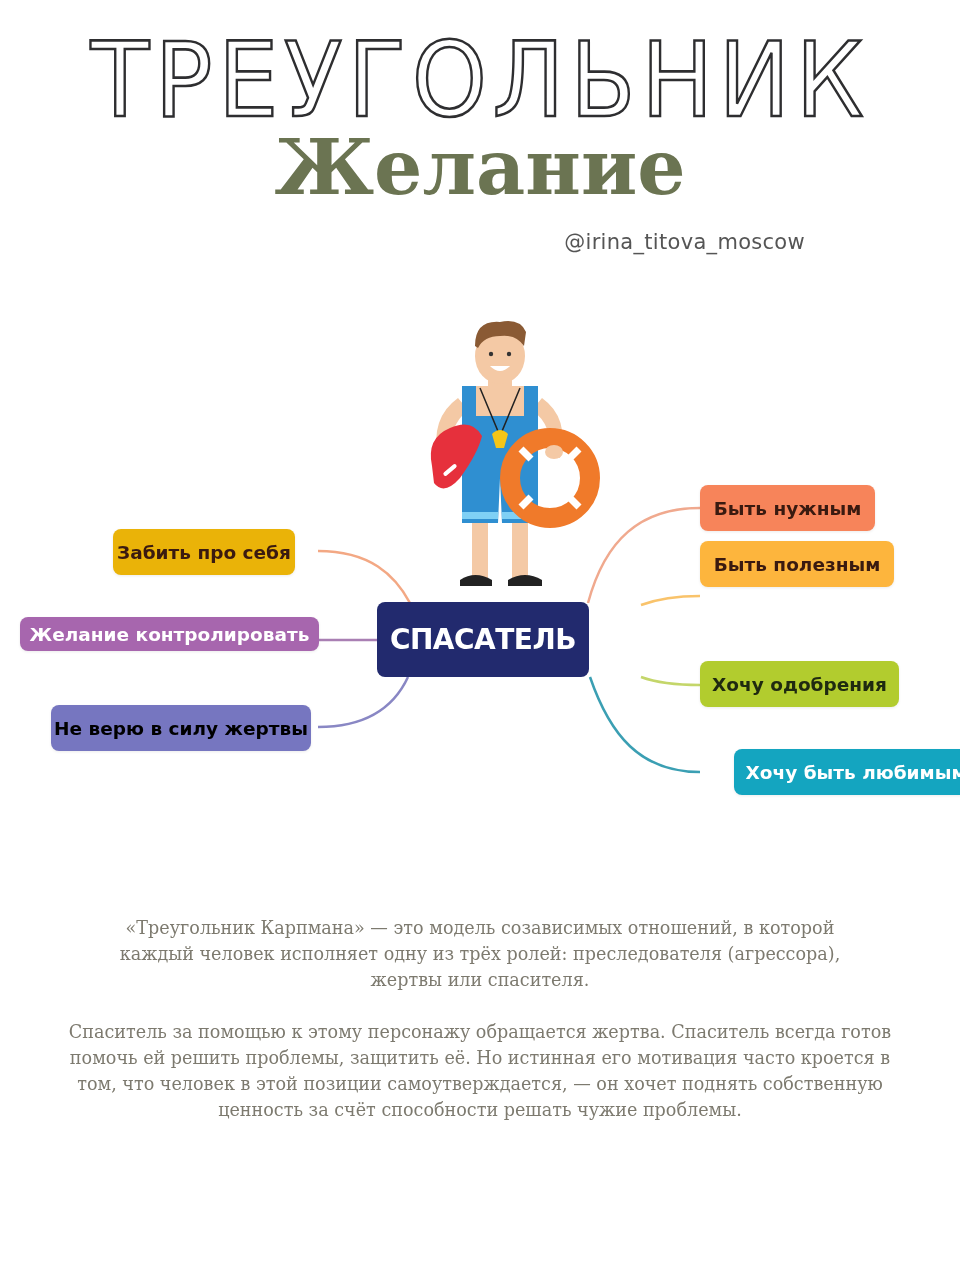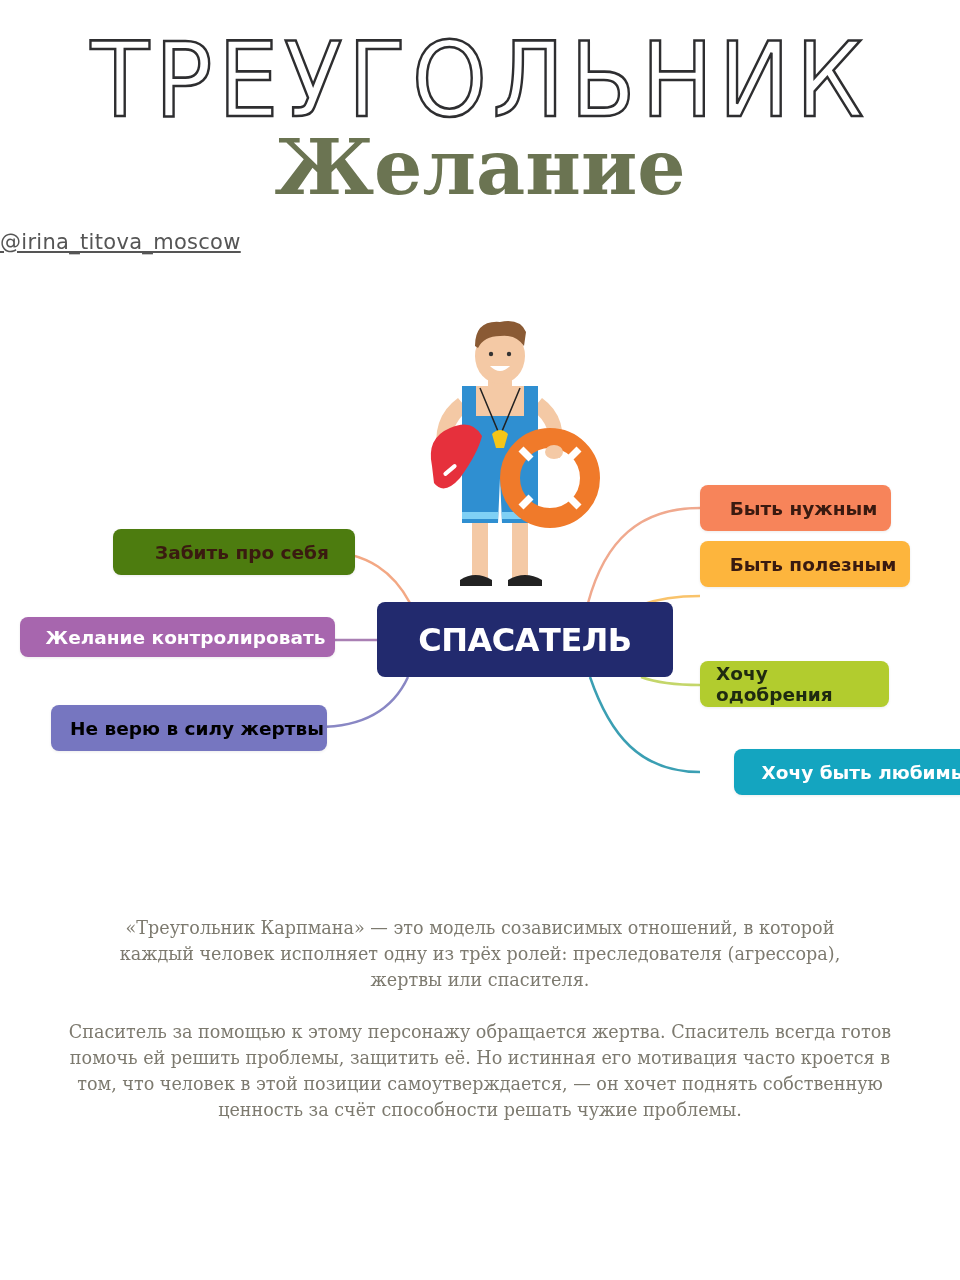--- a/index.html
+++ b/index.html
@@ -1,22 +1,22 @@
 <!DOCTYPE html>
 <html><head>
 <meta charset="utf-8">
 <style>
   html,body{margin:0;padding:0;background:#ffffff;}
   body{width:960px;height:1280px;position:relative;overflow:hidden;font-family:"DejaVu Sans",sans-serif;}
   .title-top{position:absolute;left:0;top:28px;width:960px;text-align:center;font-family:"DejaVu Sans",sans-serif;font-weight:200;font-size:104px;letter-spacing:6px;color:#2e2e30;line-height:1;transform:scaleX(0.92);}
   .title-top span{display:inline-block;-webkit-text-stroke:0px;font-weight:normal;color:transparent;-webkit-text-stroke:2.6px #2e2e30;}
   .title-sub{position:absolute;left:0;top:130px;width:960px;text-align:center;font-family:"DejaVu Serif",serif;font-size:76px;font-weight:bold;color:#6b7452;line-height:1;}
-  .handle{position:absolute;left:0;top:230px;width:805px;text-align:left;font-family:"DejaVu Sans",sans-serif;font-weight:normal;font-size:21px;color:#555;letter-spacing:0.3px;text-decoration:underline;}
-  .node{position:absolute;border-radius:8px;display:flex;align-items:center;justify-content:center;font-family:"DejaVu Sans",sans-serif;font-size:18.5px;font-weight:bold;box-shadow:0 1px 3px rgba(0,0,0,0.08);padding-left:16px;}
-  .center-node{position:absolute;left:377px;top:602px;width:296px;height:75px;border-radius:8px;background:#222a6e;color:#fff;display:flex;align-items:center;justify-content:center;font-family:"DejaVu Sans",sans-serif;font-weight:bold;font-size:32px;letter-spacing:-0.5px;}
+  .handle{position:absolute;left:0;top:230px;width:805px;text-align:right;font-family:"DejaVu Sans",sans-serif;font-weight:normal;font-size:21px;color:#555;letter-spacing:0.3px;}
+  .node{position:absolute;border-radius:8px;display:flex;align-items:center;justify-content:center;font-family:"DejaVu Sans",sans-serif;font-size:18.5px;font-weight:bold;box-shadow:0 1px 3px rgba(0,0,0,0.08);}
+  .center-node{position:absolute;left:377px;top:602px;width:212px;height:75px;border-radius:8px;background:#222a6e;color:#fff;display:flex;align-items:center;justify-content:center;font-family:"DejaVu Sans",sans-serif;font-weight:bold;font-size:28px;letter-spacing:-0.5px;}
   svg.lines{position:absolute;left:0;top:0;}
   .para{position:absolute;left:40px;width:880px;text-align:center;font-family:"DejaVu Serif",serif;font-size:18.5px;line-height:26px;color:#7d7a6f;transform:scaleX(0.95);transform-origin:center;}
   .figure{position:absolute;left:420px;top:318px;width:190px;height:275px;}
 </style>
 </head>
 <body>
 
 <div class="title-top"><span>ТРЕУГОЛЬНИК</span></div>
 <div class="title-sub">Желание</div>
 <div class="handle">@irina_titova_moscow</div>
@@ -70,37 +70,37 @@
       <line x1="101" y1="189" x2="111" y2="179"></line>
       <line x1="159" y1="189" x2="149" y2="179"></line>
     </g>
 
     <ellipse cx="134" cy="134" rx="9" ry="7" fill="#f4c9a5"></ellipse>
   </svg>
 </div>
 
 <div class="center-node">СПАСАТЕЛЬ</div>
 
-<div class="node" style="left:113px;top:529px;width:226px;height:46px;background:#4d7c0f;color:#3a1a10;">
+<div class="node" style="left:113px;top:529px;width:182px;height:46px;background:#eab308;color:#3a1a10;">
   <span>Забить про себя</span>
 </div>
-<div class="node" style="left:20px;top:617px;width:299px;height:40px;background:#a766ae;color:#ffffff;">
+<div class="node" style="left:20px;top:617px;width:299px;height:34px;background:#a766ae;color:#ffffff;">
   <span>Желание контролировать</span>
 </div>
 <div class="node" style="left:51px;top:705px;width:260px;height:46px;background:#7676c0;color:#000000;">
   <span>Не верю в силу жертвы</span>
 </div>
 
 <div class="node" style="left:700px;top:485px;width:175px;height:46px;background:#f7845a;color:#3a1a10;">
   <span>Быть нужным</span>
 </div>
 <div class="node" style="left:700px;top:541px;width:194px;height:46px;background:#fdb53d;color:#3a1a10;">
   <span>Быть полезным</span>
 </div>
-<div class="node" style="left:700px;top:661px;width:173px;height:46px;background:#b2cc2e;color:#1f2a10;">
+<div class="node" style="left:700px;top:661px;width:199px;height:46px;background:#b2cc2e;color:#1f2a10;">
   <span>Хочу одобрения</span>
 </div>
 <div class="node" style="left:700px;top:749px;width:244px;height:46px;background:#14a5c0;color:#ffffff;margin-left:34px;">
   <span>Хочу быть любимым</span>
 </div>
 
 <div class="para" style="top:915px;padding:0 40px;box-sizing:border-box;">«Треугольник Карпмана» — это модель созависимых отношений, в которой каждый человек исполняет одну из трёх ролей: преследователя (агрессора), жертвы или спасителя.</div>
 <div class="para" style="top:1019px;">Спаситель за помощью к этому персонажу обращается жертва. Спаситель всегда готов помочь ей решить проблемы, защитить её. Но истинная его мотивация часто кроется в том, что человек в этой позиции самоутверждается, — он хочет поднять собственную ценность за счёт способности решать чужие проблемы.</div>
 
 </body></html>

